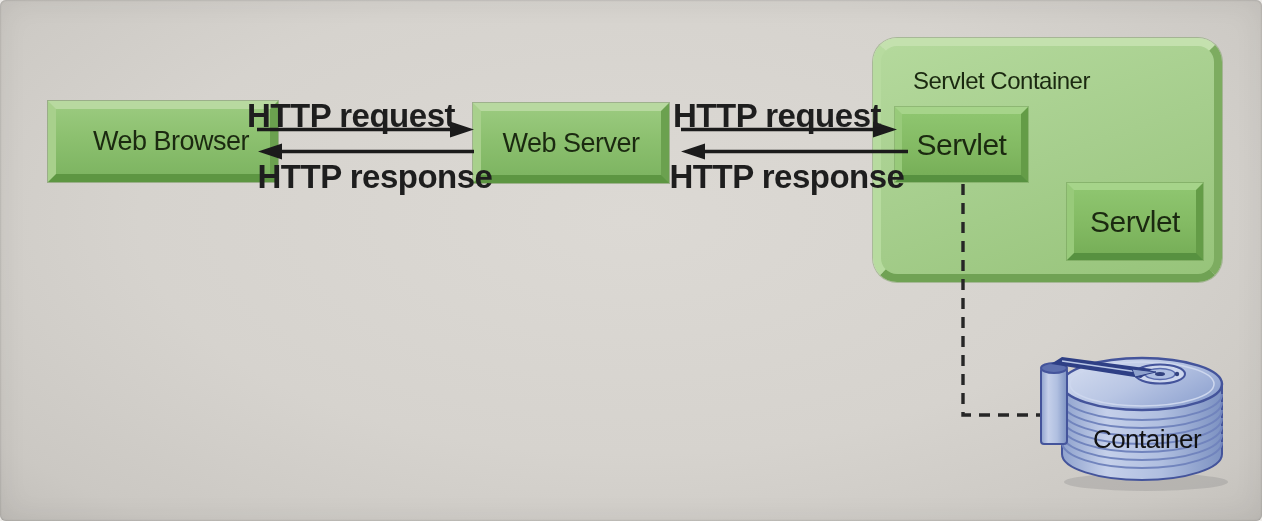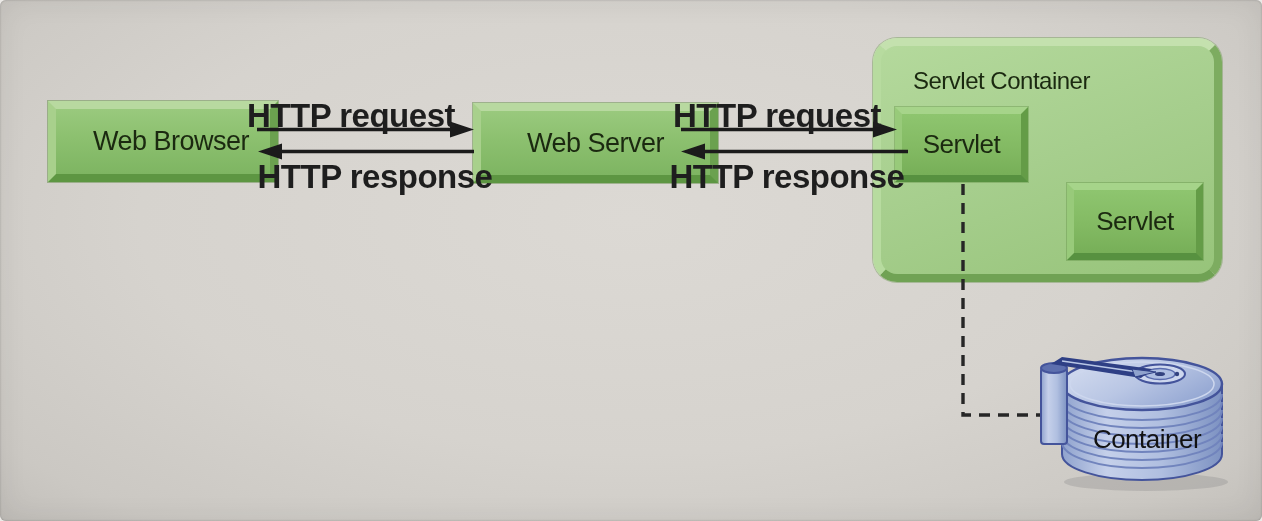--- a/index.html
+++ b/index.html
@@ -14,37 +14,37 @@
     position:absolute;display:flex;align-items:center;justify-content:center;
     box-sizing:border-box;
     background:linear-gradient(180deg,#99c97d 0%,#8cc06f 45%,#7eb562 100%);
     border-style:solid;border-width:8px;
     border-top-color:#b8d9a0;border-left-color:#a8d08c;
     border-right-color:#6ba14f;border-bottom-color:#5d9642;
     box-shadow:0 0 0 1px rgba(86,134,58,.45);
     color:#1b2910;font-size:27px;letter-spacing:-0.5px;white-space:nowrap;
   }
   .browser{left:48px;top:101px;width:230px;height:81px;padding-left:16px;}
-  .server{left:473px;top:103px;width:245px;height:80px;align-items:center;}
+  .server{left:473px;top:103px;width:196px;height:80px;align-items:center;}
   .container-box{
     position:absolute;left:873px;top:38px;width:349px;height:244px;
     box-sizing:border-box;
     background:linear-gradient(160deg,#b4d99c 0%,#a6ce8d 50%,#97c47a 100%);
     border-style:solid;border-width:8px;
     border-top-color:#c4e1ae;border-left-color:#b7db9f;
     border-right-color:#7dac60;border-bottom-color:#70a254;
     box-shadow:0 0 0 1px rgba(110,150,85,.45);
     border-radius:24px;
   }
   .container-title{
     position:absolute;left:32px;top:21px;
     font-size:24px;color:#1b2910;letter-spacing:-0.5px;white-space:nowrap;
   }
   .servlet{
-    font-size:26px;border-width:7px;
+    font-size:30px;border-width:7px;
     background:linear-gradient(180deg,#8ec56f 0%,#83ba63 55%,#77af58 100%);
     border-top-color:#a6d48a;border-left-color:#98ca7a;
     border-right-color:#649c47;border-bottom-color:#579140;
     box-shadow:0 0 0 1px rgba(86,134,58,.35);
   }
   .servlet1{left:14px;top:61px;width:133px;height:75px;}
   .servlet2{left:186px;top:137px;width:136px;height:77px;}
   .wires{position:absolute;left:0;top:0;width:1262px;height:521px;pointer-events:none;}
   .flow-label{
     position:absolute;transform:translateX(-50%);

